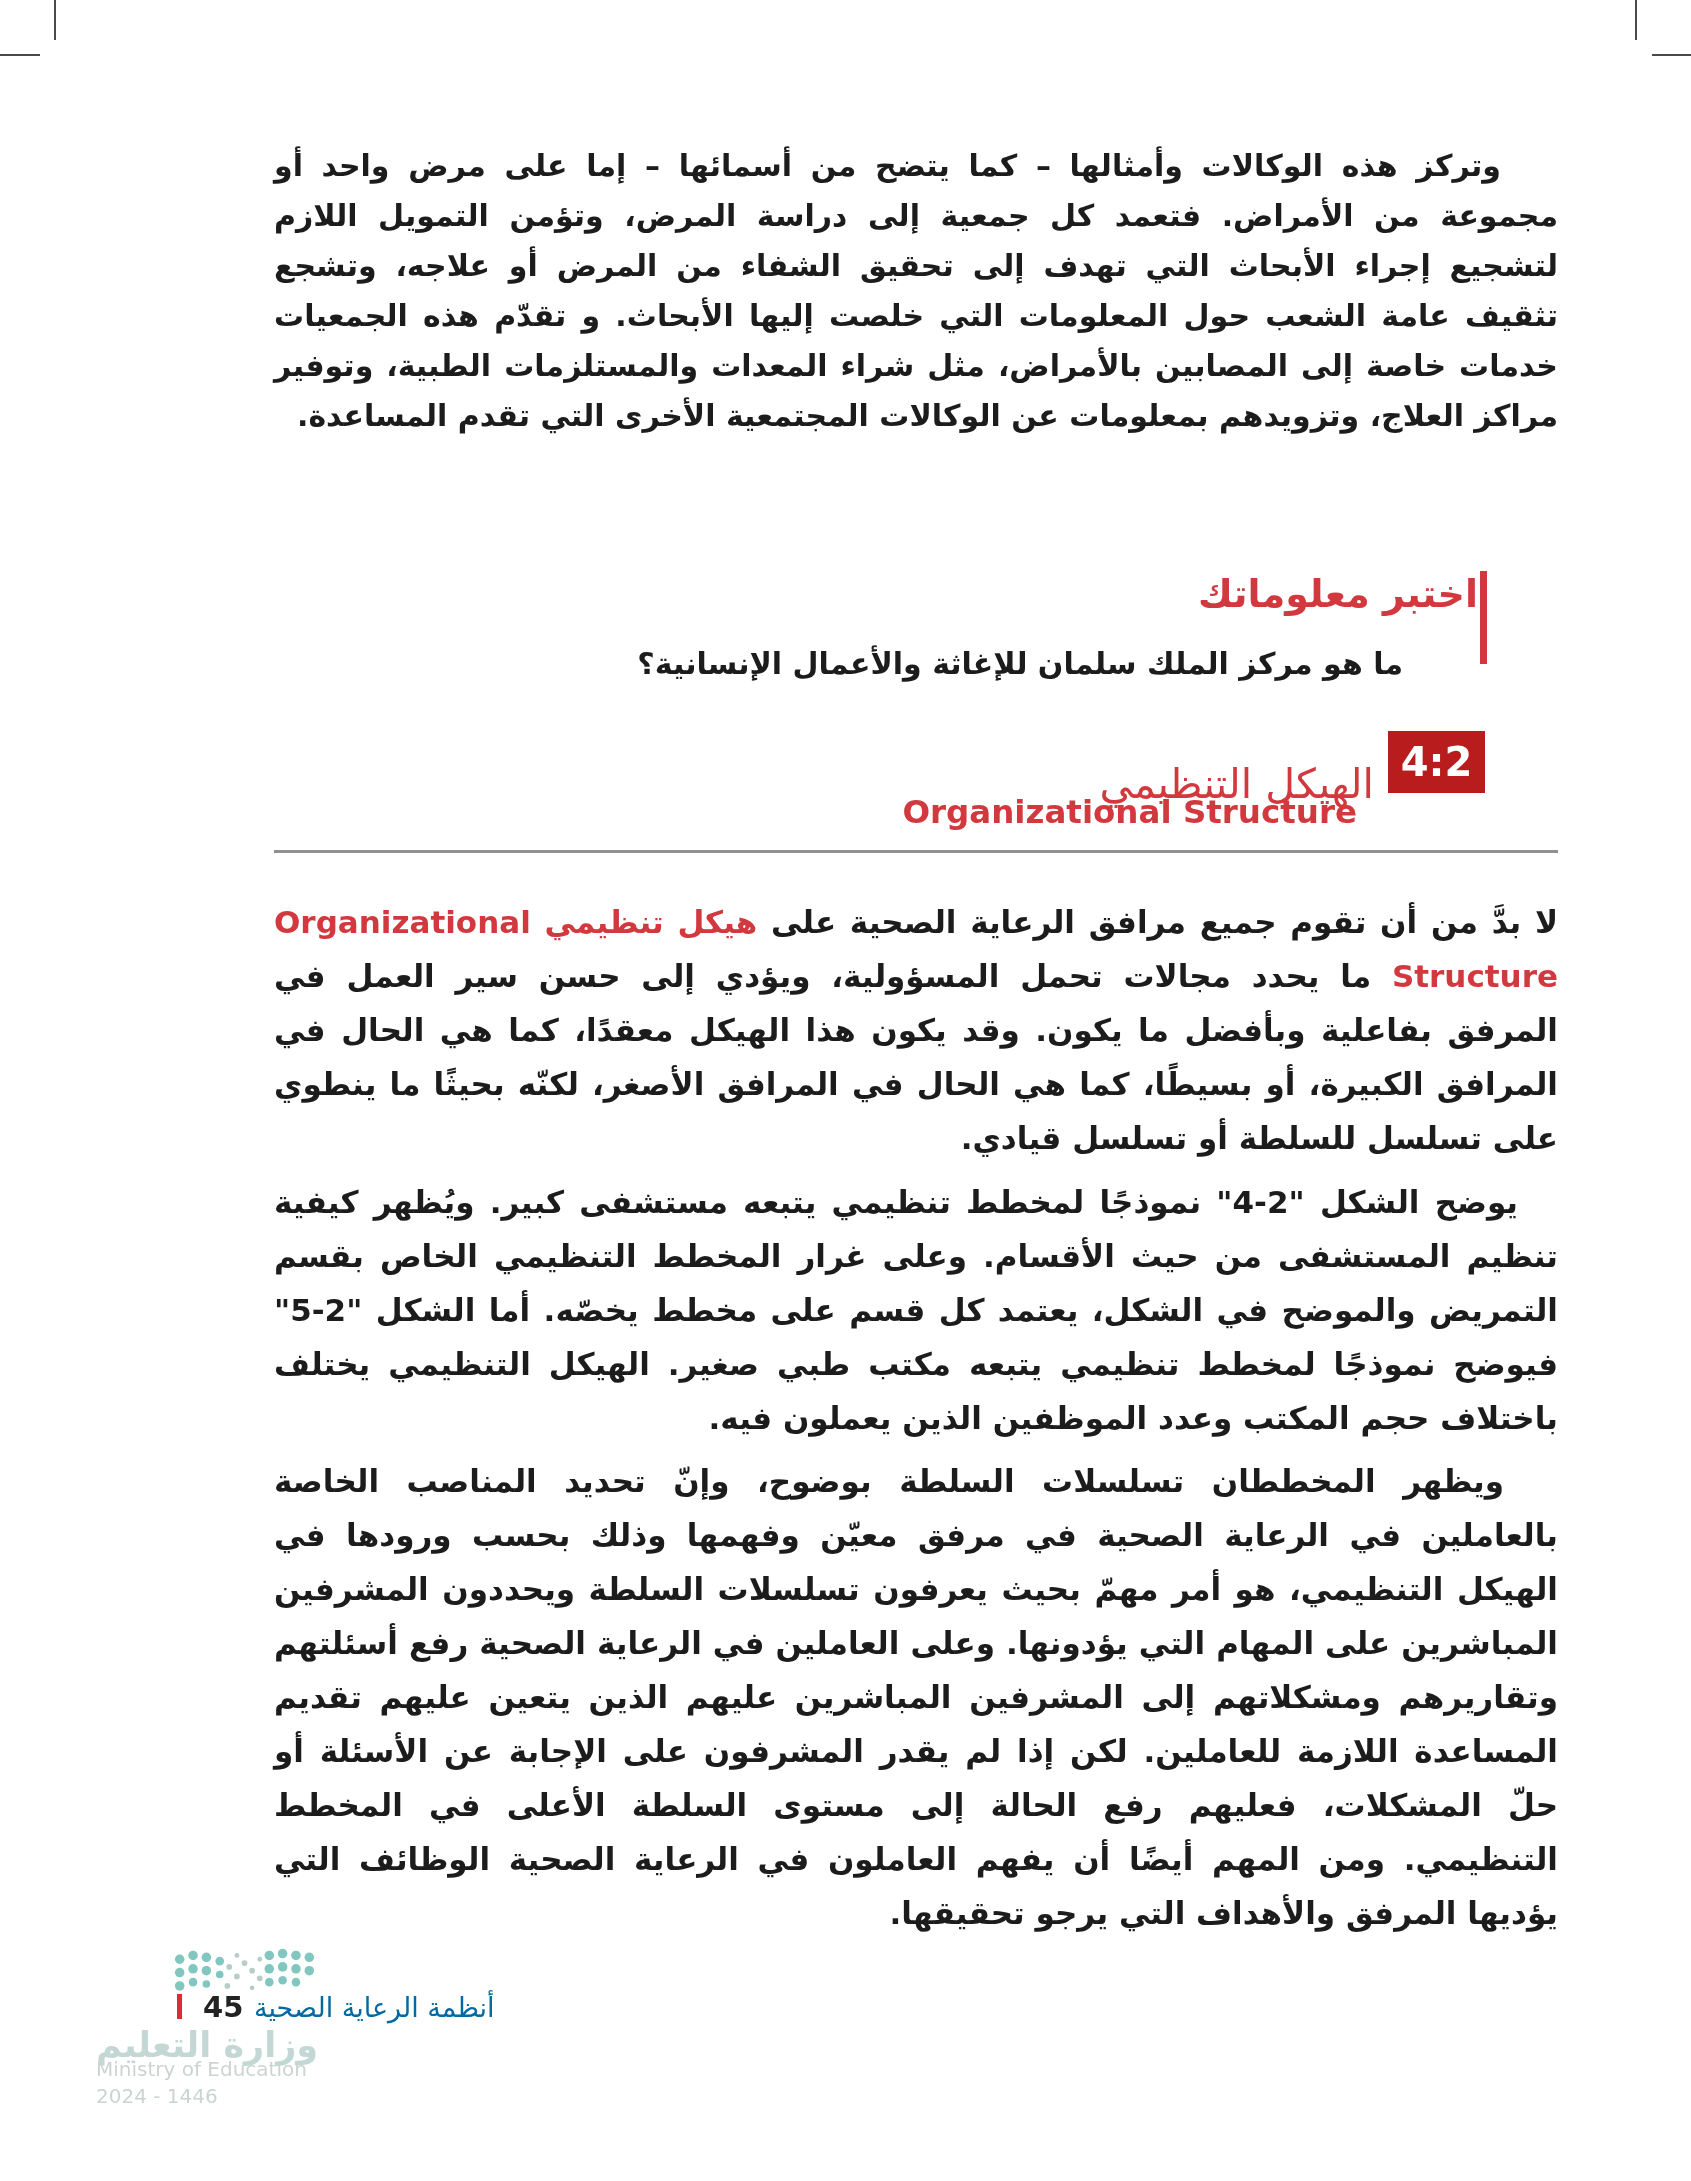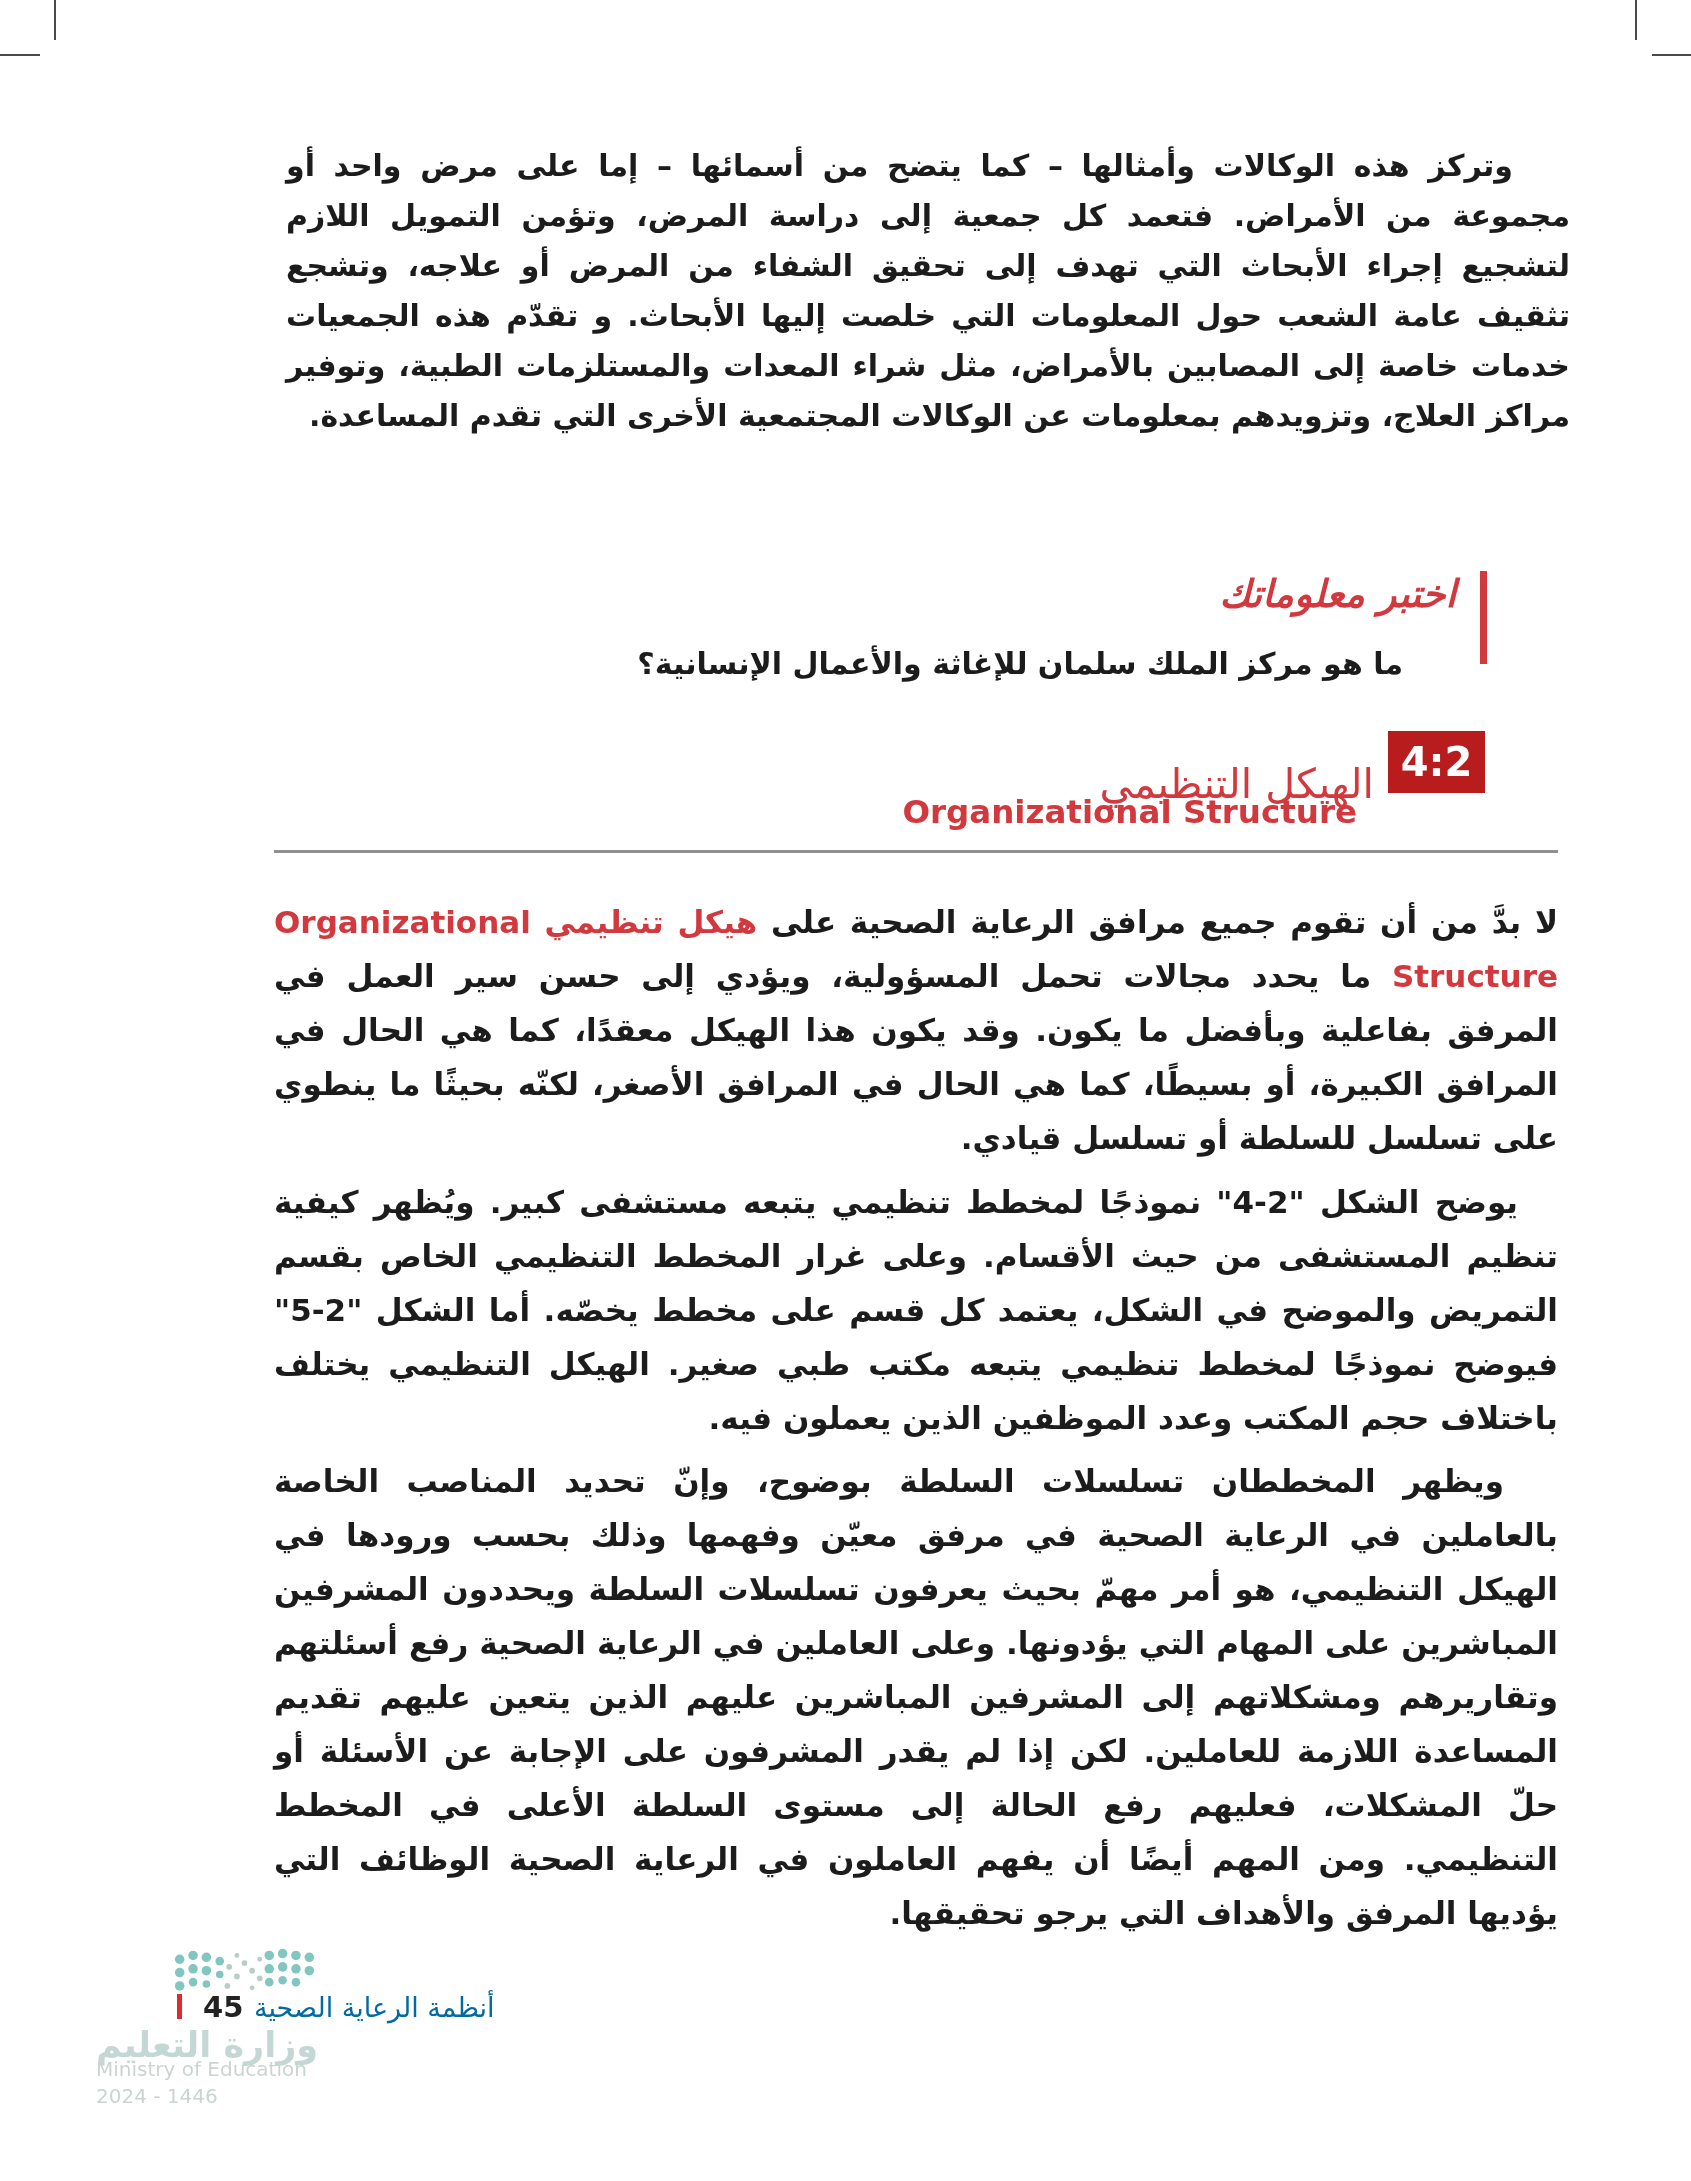--- a/index.html
+++ b/index.html
@@ -4,32 +4,32 @@
 <style>
   html,body{margin:0;padding:0;}
   body{
     width:1692px;height:2181px;position:relative;background:#ffffff;
     font-family:"DejaVu Sans", sans-serif;color:#1c1c1c;overflow:hidden;
   }
   .abs{position:absolute;}
   
   .mark{background:#4a4a4a;}
   
-  .text-col{left:286px;width:1284px;direction:rtl;}
+  .text-col{left:274px;width:1284px;direction:rtl;}
   .intro p{
     margin:0;font-size:30px;font-weight:bold;line-height:50px;
     text-align:justify;color:#1c1c1c;
   }
   .indent-lg{text-indent:57px;}
   .mt{margin-top:3.8px !important;}
   
   .check-bar{left:1480px;top:571px;width:6.7px;height:93px;background:#d2393e;}
   .check-heading{
-    right:236px;top:572px;font-size:38px;font-weight:bold;color:#d2393e;
-    direction:rtl;white-space:nowrap;font-style:italic;
+    right:214px;top:572px;font-size:38px;font-weight:bold;color:#d2393e;
+    direction:rtl;white-space:nowrap;
   }
   .check-question{
     right:289px;top:646px;font-size:30px;font-weight:bold;color:#1c1c1c;
     direction:rtl;white-space:nowrap;
   }
   
   .sec-badge{
     left:1388px;top:731px;width:97px;height:62px;background:#b91c1c;
     color:#ffffff;font-size:40px;font-weight:bold;text-align:center;line-height:62px;
   }

